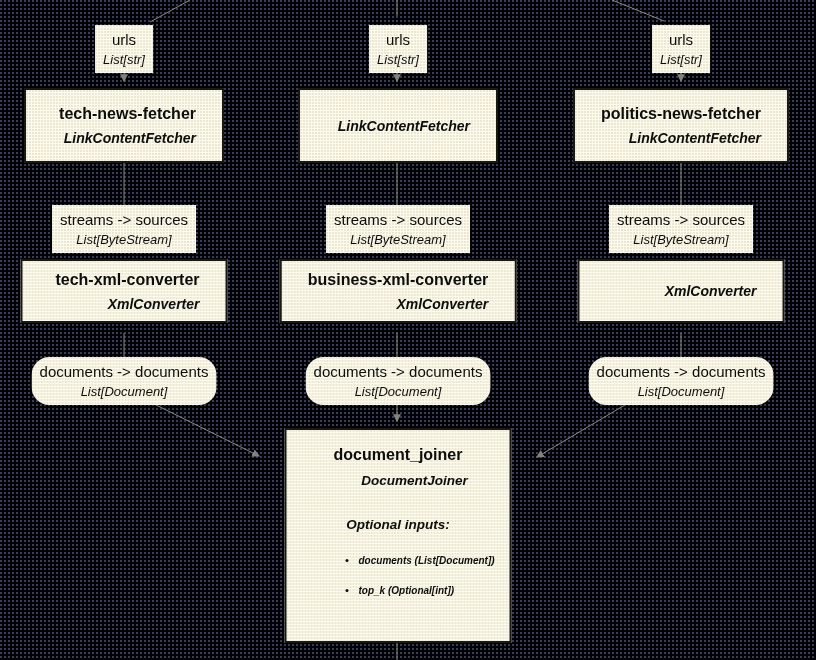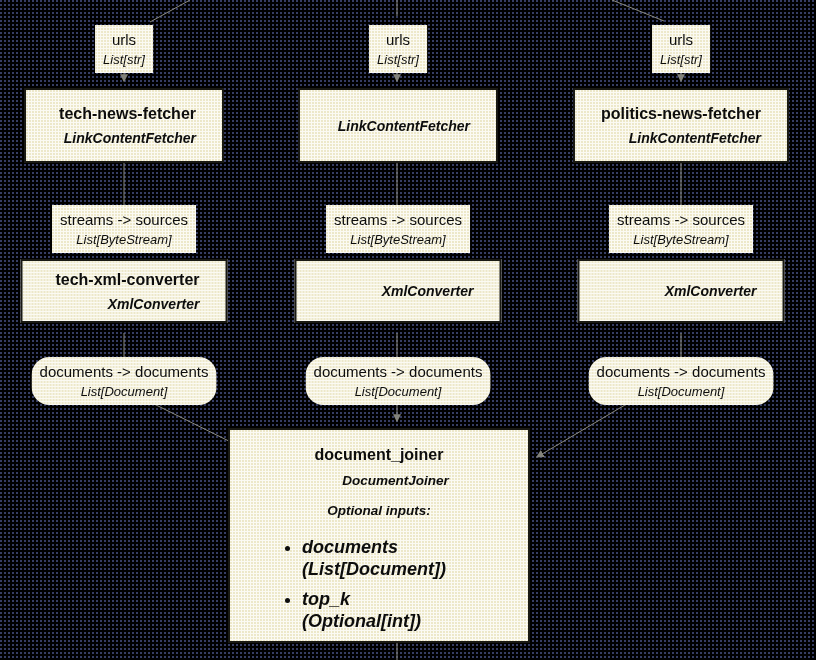--- a/index.html
+++ b/index.html
@@ -91,60 +91,60 @@
   .col-2 { left: 681px; }
   
   .pos-urls      { top: 25px; }
   .pos-fetcher   { top: 88px;  height: 75px; min-width: 200px; }
   .pos-streams   { top: 205px; }
   .pos-converter { top: 259px; height: 64px; min-width: 207px; }
   .pos-docs      { top: 357px; border-radius: 18px; }
   
   .joiner {
     position: absolute;
-    left: 379px;
+    left: 398px;
     top: 428px;
     transform: translateX(-50%);
     z-index: 2;
     box-sizing: border-box;
-    width: 302px;
+    width: 227px;
     height: 215px;
     border: 2px solid #191913;
     padding-top: 15px;
     text-align: center;
     color: #0d0d0d;
   }
   .joiner-name {
     font-size: 16px;
     font-weight: 700;
     line-height: 20px;
   }
   .joiner-class {
     margin-top: 7px;
     font-size: 13.5px;
     font-weight: 600;
     font-style: italic;
     line-height: 18px;
     padding-left: 33px;
   }
   .joiner-header {
-    margin-top: 11px;
+    margin-top: 25px;
     font-size: 13.5px;
     font-weight: 600;
     font-style: italic;
     line-height: 19px;
   }
   .joiner ul {
     margin: 16px 0 0 0;
     padding-left: 72px;
     text-align: left;
   }
   .joiner li {
     max-width: 162px;
-    font-size: 18px;
+    font-size: 10px;
     font-weight: 600;
     font-style: italic;
     line-height: 22px;
   }
   .joiner li + li { margin-top: 8px; }
 </style>
 </head>
 <body>
 
 <div class="canvas">
@@ -201,20 +201,21 @@
     <div class="io-type">List[str]</div>
   </div>
   <div class="node paper col-1 pos-fetcher">
     <div class="node-class">LinkContentFetcher</div>
   </div>
   <div class="io-label paper col-1 pos-streams">
     <div class="io-name">streams -&gt; sources</div>
     <div class="io-type">List[ByteStream]</div>
   </div>
   <div class="node paper col-1 pos-converter">
+    <div class="node-name">business-xml-converter</div>
     <div class="node-class">XmlConverter</div>
   </div>
   <div class="io-label paper col-1 pos-docs">
     <div class="io-name">documents -&gt; documents</div>
     <div class="io-type">List[Document]</div>
   </div>
 
   <div class="io-label paper col-2 pos-urls">
     <div class="io-name">urls</div>
     <div class="io-type">List[str]</div>

